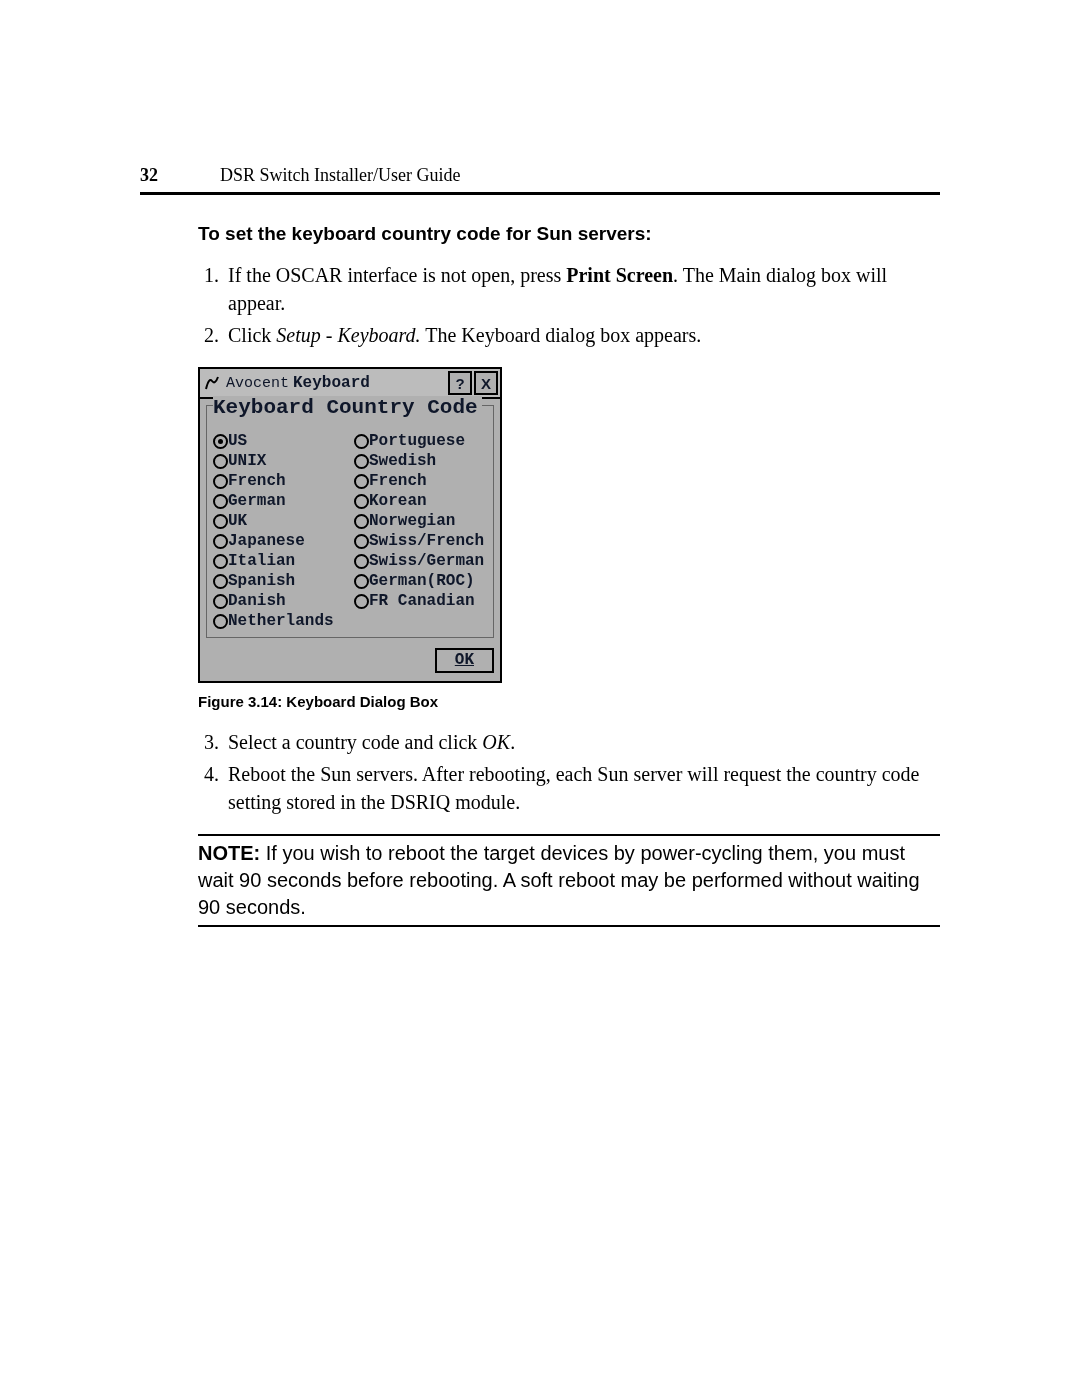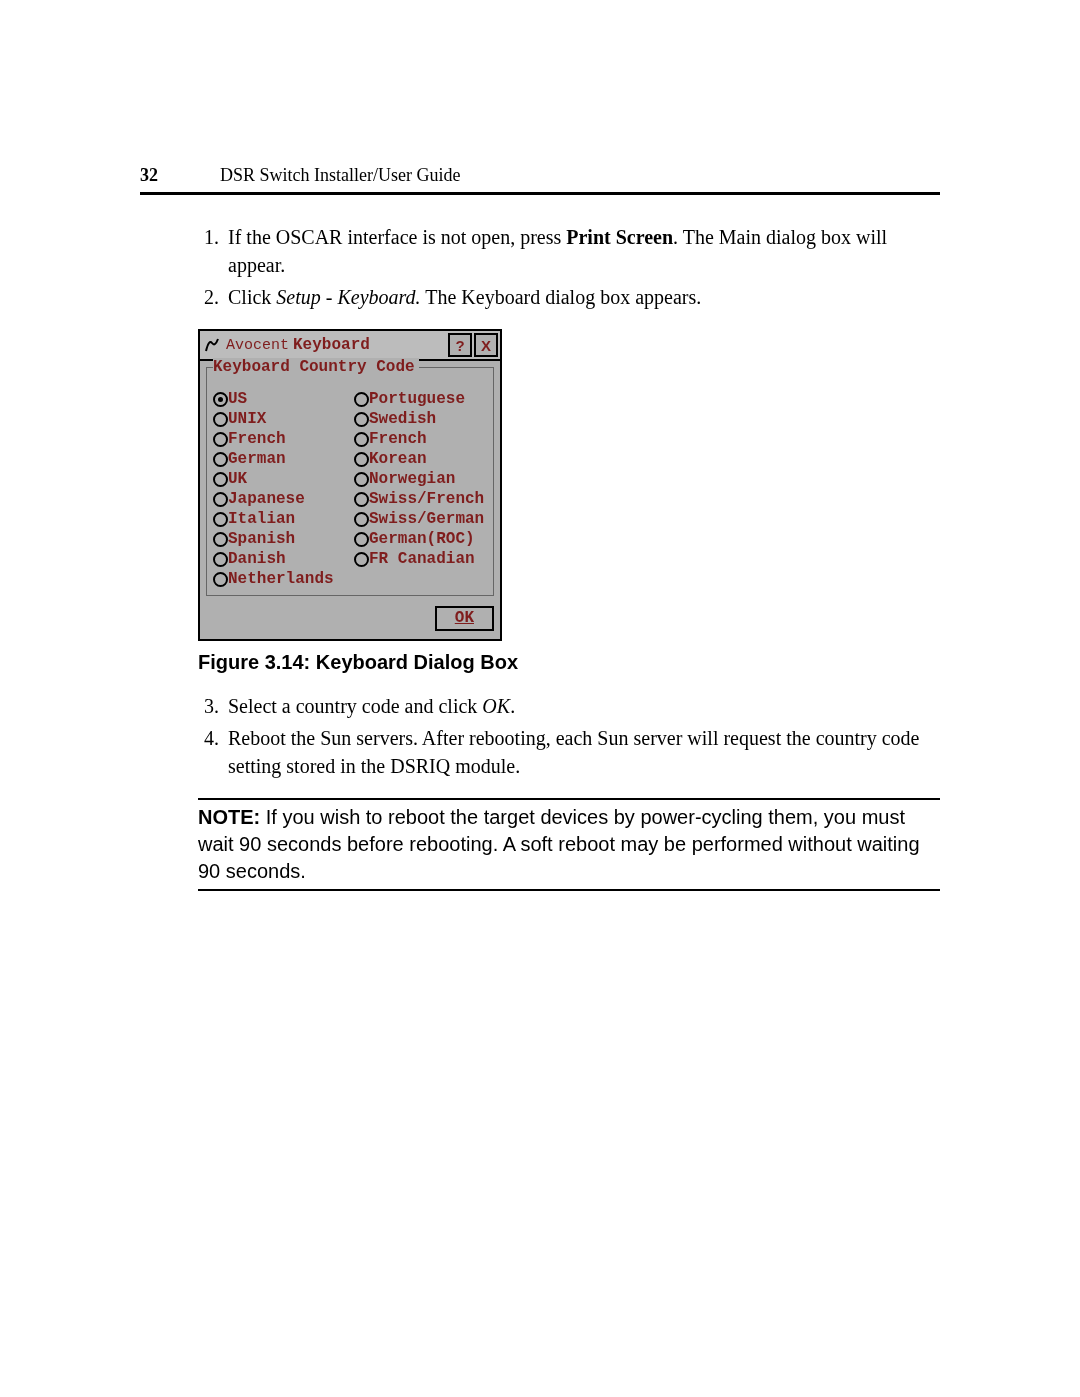--- a/index.html
+++ b/index.html
@@ -59,21 +59,21 @@
 
 
 .dialog {
   width: 300px;
   margin: 10px 0 10px 0;
   border: 2px solid #000;
   background: #b0b0b0;
   font-family: "Courier New", monospace;
   font-weight: bold;
   font-size: 16px;
-  color: #7f1d1d;
+  color: #0f172a;
 }
 .dialog-titlebar {
   display: flex;
   align-items: center;
   border-bottom: 2px solid #000;
   background: #bcbcbc;
   height: 24px;
   padding: 2px 2px 2px 4px;
 }
 .dialog-logo {
@@ -113,21 +113,21 @@
   padding: 4px 6px 6px 6px;
   position: relative;
 }
 .legend {
   position: relative;
   top: -14px;
   margin-bottom: -10px;
   display: inline-block;
   background: #b0b0b0;
   padding: 0 4px 0 0;
-  font-size: 16px;
+  font-size: 21px;
   font-family: Liberation Mono, monospace;
 }
 .radio-grid {
   display: grid;
   grid-template-columns: 1fr 1fr;
   column-gap: 8px;
   row-gap: 1px;
 }
 .radio-item {
   display: flex;
@@ -162,21 +162,21 @@
   font-family: "Courier New", monospace;
   font-weight: bold;
   font-size: 16px;
   background: #b0b0b0;
   text-decoration: underline;
   text-underline-offset: 1px;
 }
 .figure-caption {
   font-family: Arial, Helvetica, sans-serif;
   font-weight: bold;
-  font-size: 20px;
+  font-size: 15px;
   margin: 4px 0 18px 0;
 }
 .note-rule {
   border: none;
   border-top: 2px solid #000;
   margin: 6px 0 4px 0;
 }
 .note-rule.bottom {
   margin: 4px 0 0 0;
 }
@@ -193,20 +193,21 @@
 <div class="page">
 
   <div class="page-header">
     <span class="page-number">32</span>
     <span class="doc-title">DSR Switch Installer/User Guide</span>
   </div>
   <hr class="header-rule">
 
   <div class="content">
 
+    <h4 class="section-heading">To set the keyboard country code for Sun servers:</h4>
 
     <ol class="steps">
       <li>
         <span>If the OSCAR interface is not open, press </span><span class="bold">Print Screen</span><span>. The Main dialog box will appear.</span>
       </li>
       <li>
         <span>Click </span><span class="italic">Setup - Keyboard.</span><span> The Keyboard dialog box appears.</span>
       </li>
     </ol>
 

